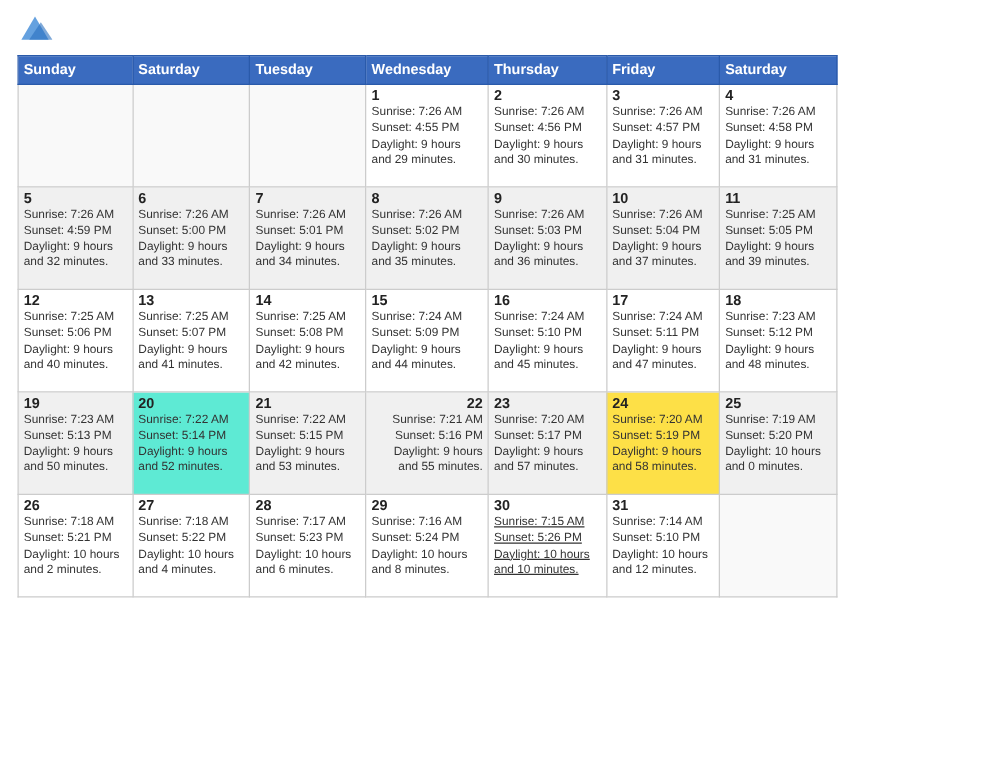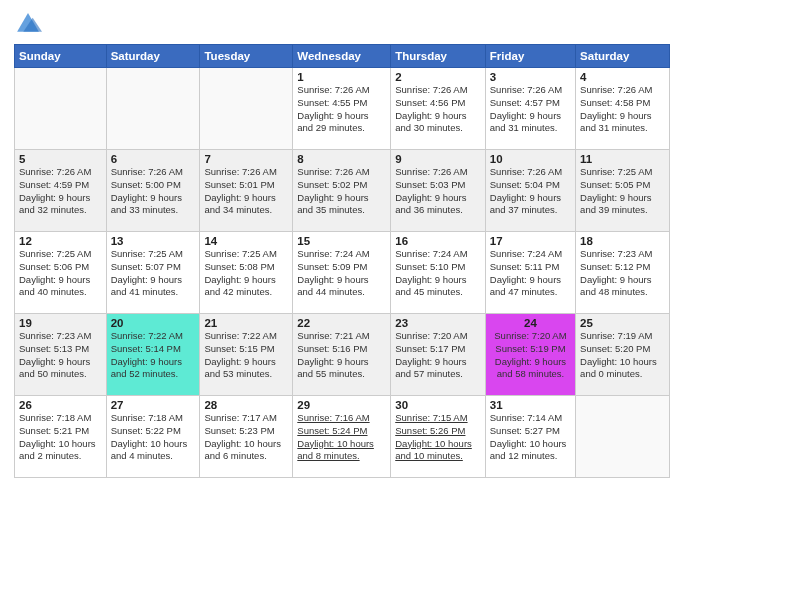--- a/index.html
+++ b/index.html
@@ -279,35 +279,35 @@
 Daylight: 9 hours
 and 52 minutes.</div>
           </td>
           <td style="background: rgb(240, 240, 240);">
             <span class="day-num">21</span>
             <div class="day-info" style="white-space: pre-line;">Sunrise: 7:22 AM
 Sunset: 5:15 PM
 Daylight: 9 hours
 and 53 minutes.</div>
           </td>
-          <td style="background: rgb(240, 240, 240);">
+          <td style="background: rgb(240, 240, 240); text-align: right;">
             <span class="day-num">22</span>
             <div class="day-info" style="white-space: pre-line;">Sunrise: 7:21 AM
 Sunset: 5:16 PM
 Daylight: 9 hours
 and 55 minutes.</div>
           </td>
           <td style="background: rgb(240, 240, 240);">
             <span class="day-num">23</span>
             <div class="day-info" style="white-space: pre-line;">Sunrise: 7:20 AM
 Sunset: 5:17 PM
 Daylight: 9 hours
 and 57 minutes.</div>
           </td>
-          <td style="background: #d946ef; text-align: center;">
+          <td style="background: #fde047;">
             <span class="day-num">24</span>
             <div class="day-info" style="white-space: pre-line;">Sunrise: 7:20 AM
 Sunset: 5:19 PM
 Daylight: 9 hours
 and 58 minutes.</div>
           </td>
           <td style="background: rgb(240, 240, 240);">
             <span class="day-num">25</span>
             <div class="day-info" style="white-space: pre-line;">Sunrise: 7:19 AM
 Sunset: 5:20 PM
@@ -332,36 +332,36 @@
           </td>
           <td>
             <span class="day-num">28</span>
             <div class="day-info" style="white-space: pre-line;">Sunrise: 7:17 AM
 Sunset: 5:23 PM
 Daylight: 10 hours
 and 6 minutes.</div>
           </td>
           <td>
             <span class="day-num">29</span>
-            <div class="day-info" style="white-space: pre-line; text-decoration: underline;">Sunrise: 7:16 AM
+            <div class="day-info" style="white-space: pre-line;">Sunrise: 7:16 AM
 Sunset: 5:24 PM
 Daylight: 10 hours
 and 8 minutes.</div>
           </td>
           <td>
             <span class="day-num">30</span>
             <div class="day-info" style="white-space: pre-line; text-decoration: underline;">Sunrise: 7:15 AM
 Sunset: 5:26 PM
 Daylight: 10 hours
 and 10 minutes.</div>
           </td>
           <td>
             <span class="day-num">31</span>
             <div class="day-info" style="white-space: pre-line;">Sunrise: 7:14 AM
-Sunset: 5:27 PM
+Sunset: 5:10 PM
 Daylight: 10 hours
 and 12 minutes.</div>
           </td>
           <td class="empty"></td>
         </tr>
       </tbody>
   </table>
 </div>
 
 </body></html>

